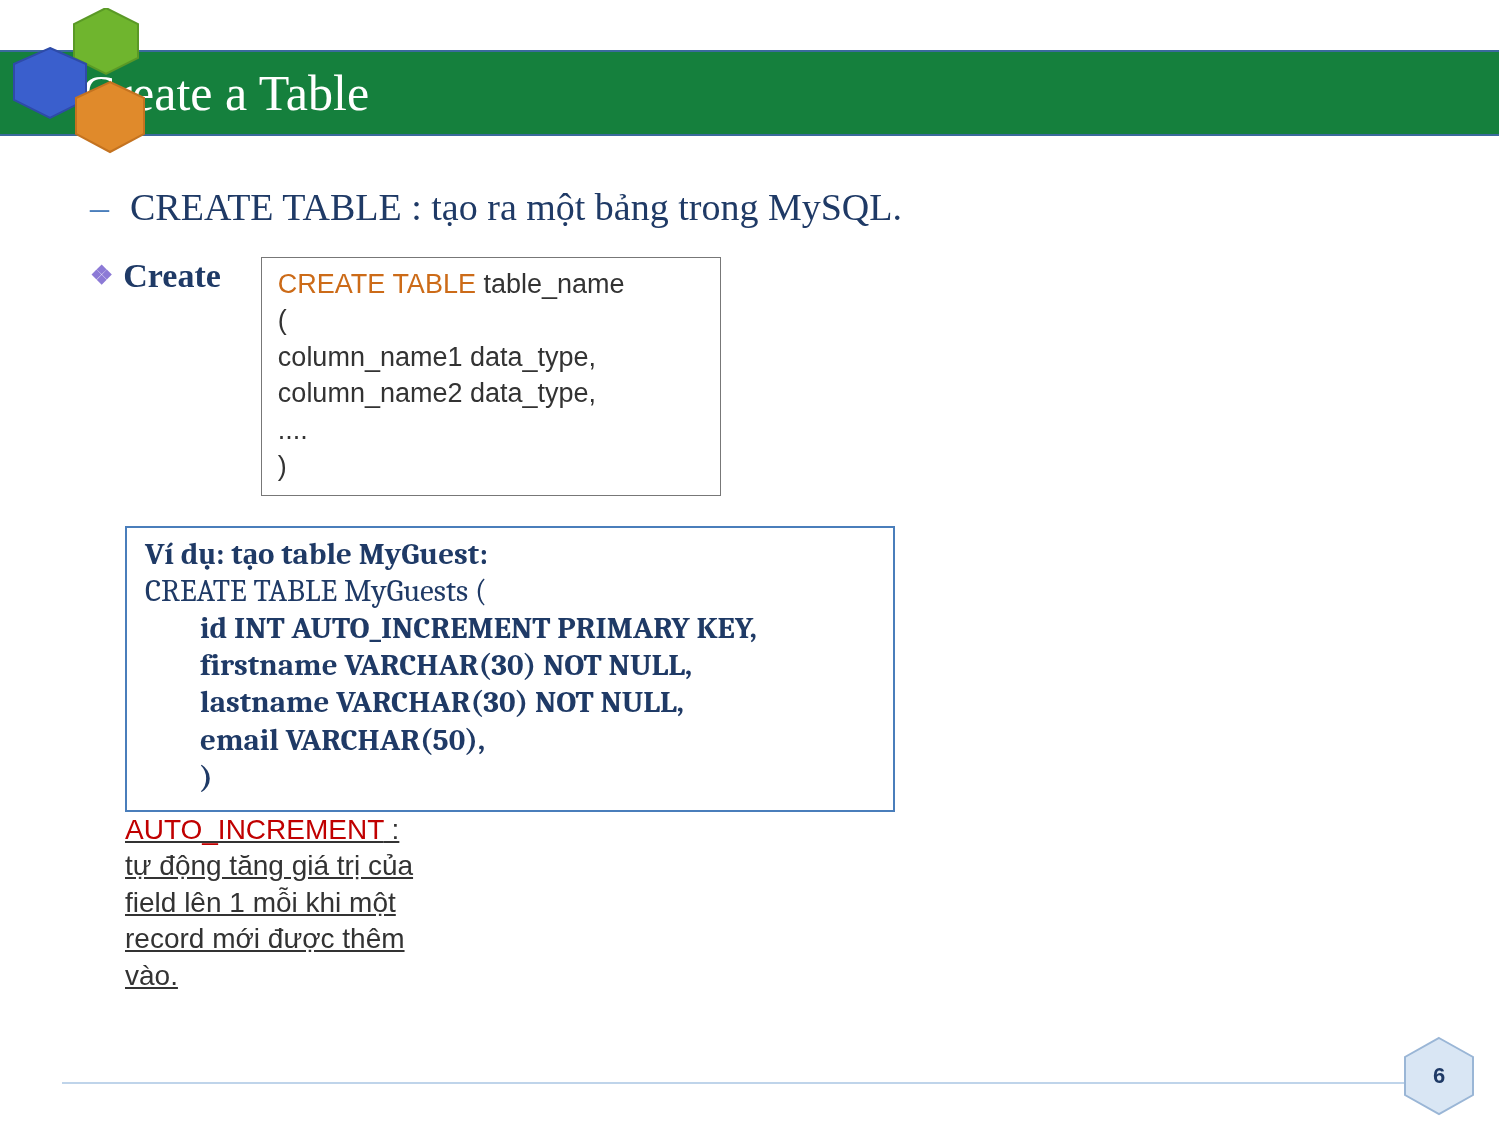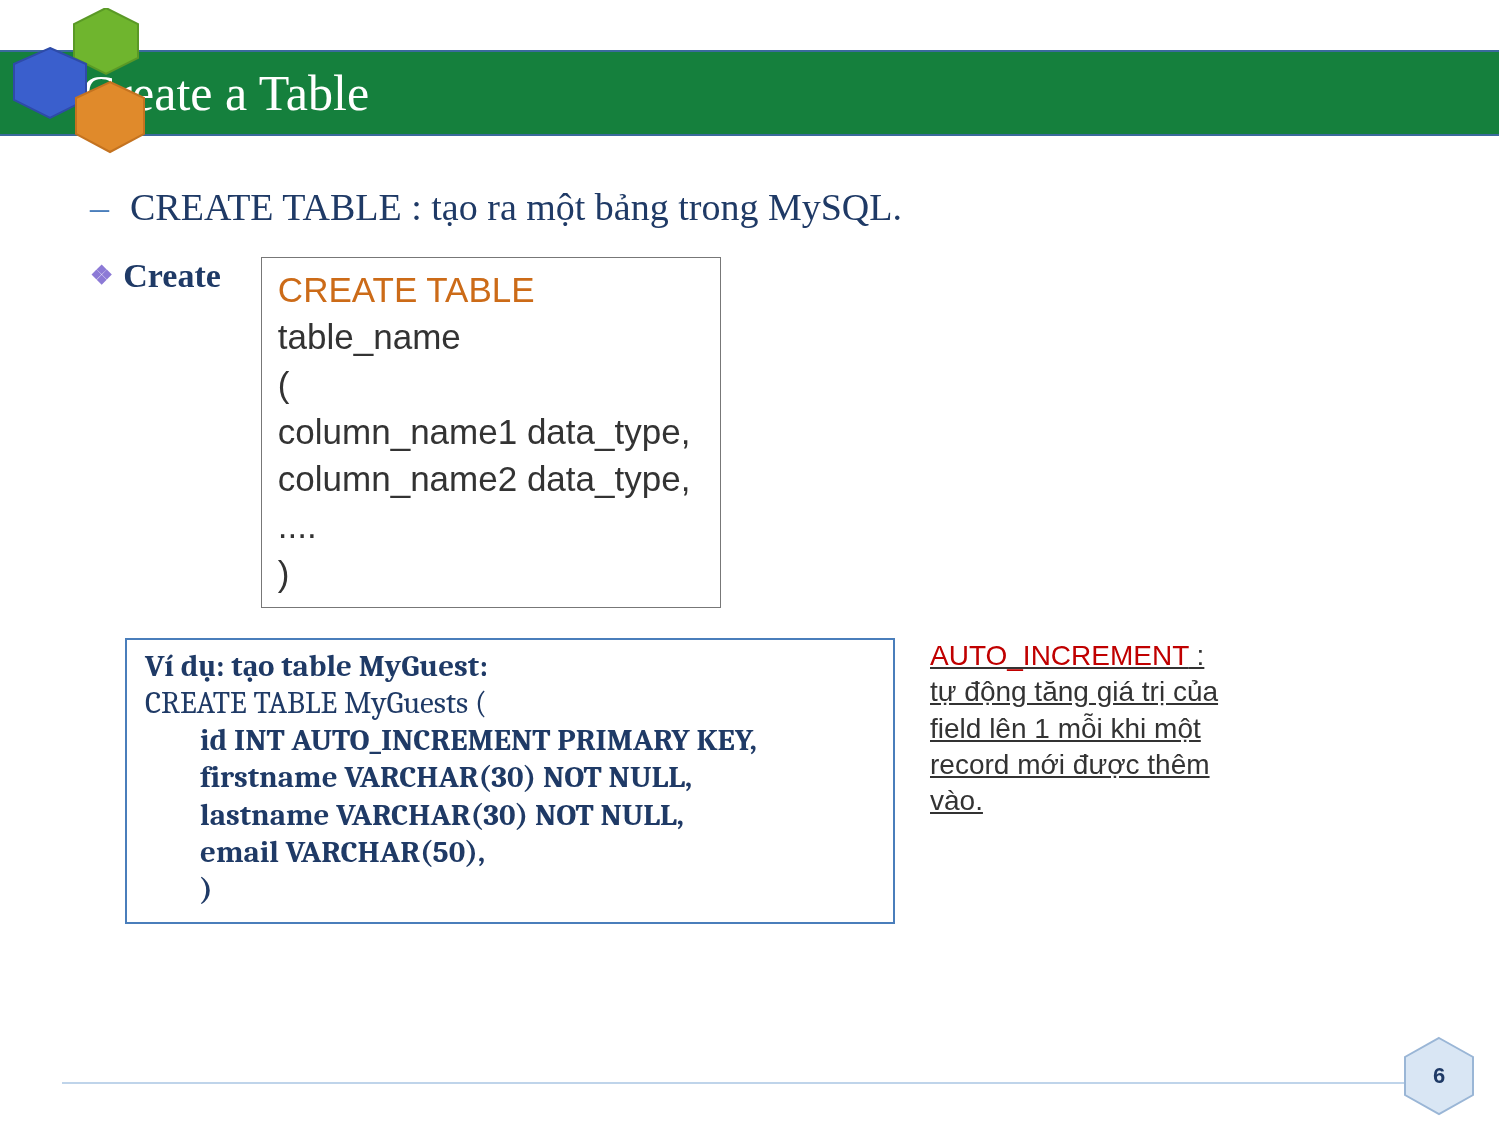--- a/index.html
+++ b/index.html
@@ -83,31 +83,32 @@
     font-weight: bold;
     display: flex;
     align-items: flex-start;
   }
 
   .syntax-box {
     border: 1px solid #777;
     padding: 8px 16px 10px 16px;
     width: 460px;
     font-family: Verdana, Geneva, sans-serif;
-    font-size: 35px;
+    font-size: 27px;
     line-height: 1.35;
     color: #333;
     box-sizing: border-box;
   }
   .kw-orange { color: #cc6b18; }
 
   .example-row {
     margin-top: 30px;
     display: flex;
     align-items: flex-start;
+    flex-direction: column;
   }
 
   .example-box {
     border: 2px solid #4a7ebb;
     padding: 8px 18px 14px 18px;
     width: 770px;
     box-sizing: border-box;
     margin-left: 35px;
     color: #1f3a66;
     font-size: 31px;

